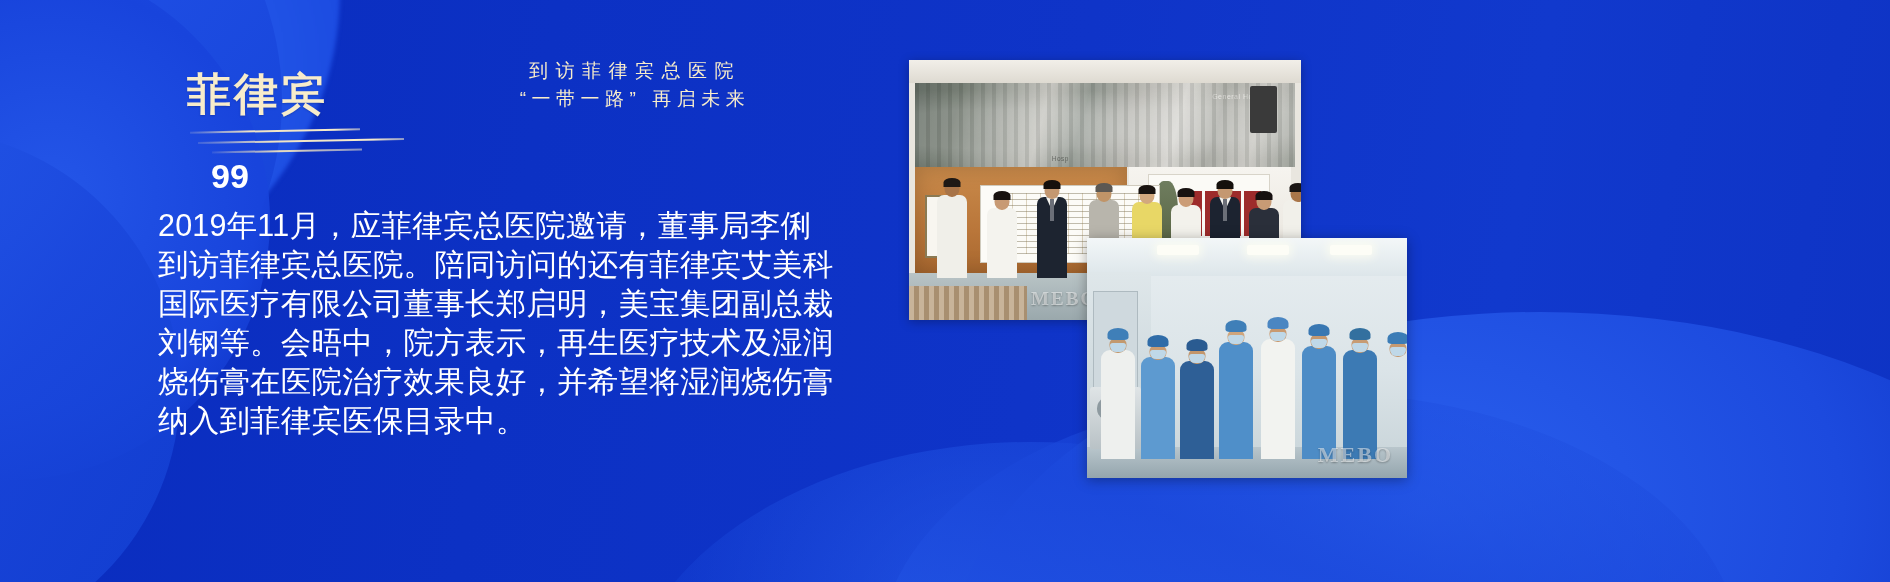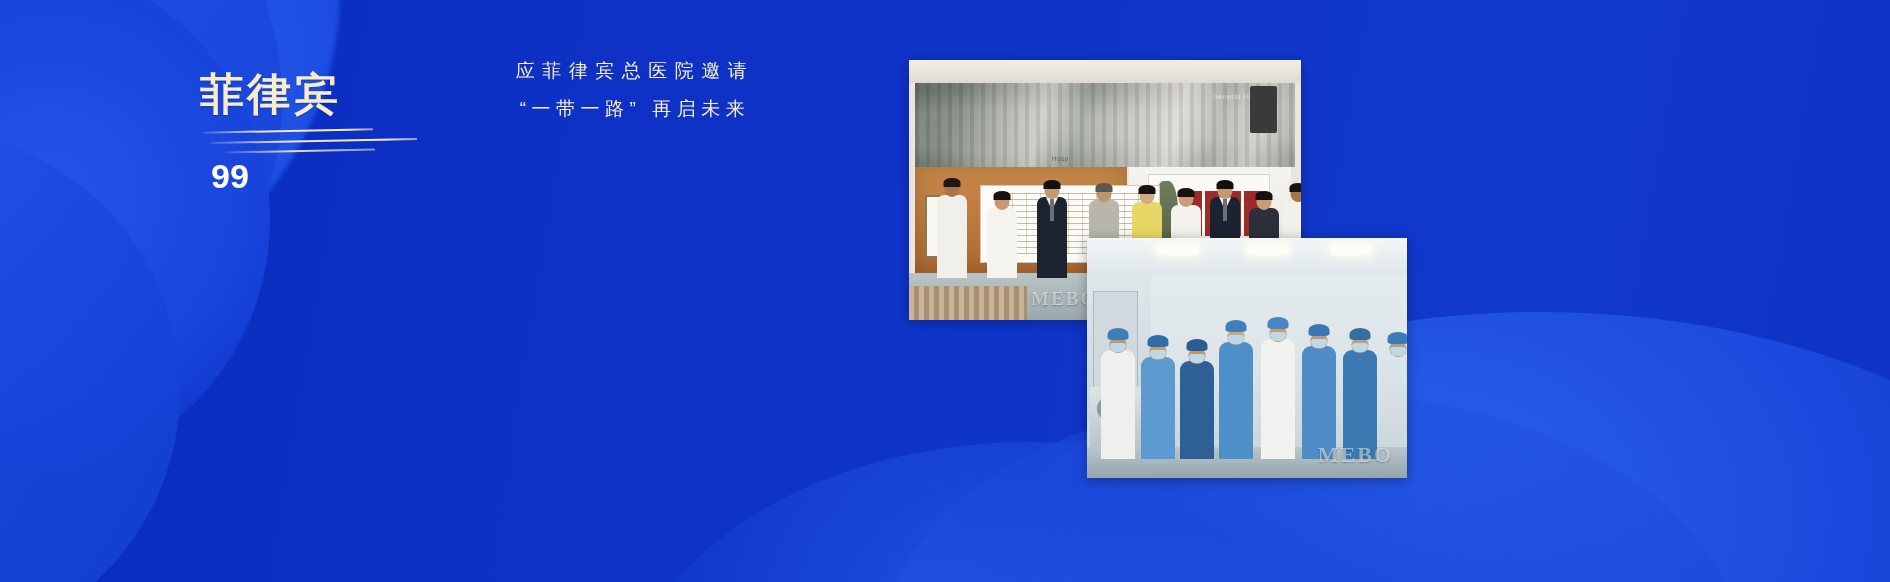--- a/index.html
+++ b/index.html
@@ -54,21 +54,21 @@
     background:linear-gradient(20deg,#2b63f0 0%, #1a47da 60%, rgba(15,50,200,0) 100%);
     opacity:.75;
   }
   .arc-mid {
     position:absolute; left:620px; bottom:-420px;
     width:820px; height:560px; border-radius:50%;
     background:radial-gradient(ellipse at 45% 30%, rgba(46,104,245,.55) 0%, rgba(20,70,220,.18) 55%, rgba(14,48,198,0) 75%);
   }
 
   
-  .title-block { position:absolute; left:200px; top:72px; }
+  .title-block { position:absolute; left:187px; top:72px; }
   .big-title {
     font-size:44px; font-weight:bold; color:#f7eccb;
     letter-spacing:3px; line-height:1;
     text-shadow:0 1px 2px rgba(0,0,0,.18);
   }
   .rules { position:relative; width:215px; height:32px; margin-top:12px; margin-left:3px; }
   .rules i {
     position:absolute; display:block; height:2px;
     background:linear-gradient(90deg, rgba(247,236,203,.15) 0%, #efe3c4 35%, #f7eccb 85%, rgba(247,236,203,.55) 100%);
   }
@@ -89,21 +89,21 @@
     color:#ffffff; font-size:30.5px; line-height:39px;
     letter-spacing:.2px; white-space:pre-line;
   }
 
   
   .headline {
     position:absolute; left:455px; top:58px; width:360px;
     text-align:center; color:#f7eccb;
   }
   .headline .hl1 { font-size:19px; letter-spacing:7.5px; line-height:26px; }
-  .headline .hl2 { font-size:19px; letter-spacing:5.5px; line-height:26px; margin-top:12px; }
+  .headline .hl2 { font-size:19px; letter-spacing:5.5px; line-height:26px; margin-top:2px; }
 
   
   .photo { position:absolute; overflow:hidden; background:#1b1b1b; }
   #photo-top  { left:909px; top:60px;  width:392px; height:260px;
                 box-shadow:0 2px 10px rgba(0,0,0,.28); }
   #photo-bot  { left:1087px; top:238px; width:320px; height:240px;
                 box-shadow:0 2px 12px rgba(0,0,0,.34); }
 
   
   .pgh-wall { position:absolute; inset:0; background:#e9e6df; }
@@ -225,23 +225,29 @@
     <div class="big-title">菲律宾</div>
     <div class="rules">
       <i class="r1"></i>
       <i class="r2"></i>
       <i class="r3"></i>
     </div>
   </div>
 
   <div class="num">99</div>
 
+  <div class="body-copy">2019年11月，应菲律宾总医院邀请，董事局李俐
+到访菲律宾总医院。陪同访问的还有菲律宾艾美科
+国际医疗有限公司董事长郑启明，美宝集团副总裁
+刘钢等。会晤中，院方表示，再生医疗技术及湿润
+烧伤膏在医院治疗效果良好，并希望将湿润烧伤膏
+纳入到菲律宾医保目录中。</div>
 
   <div class="headline">
-    <div class="hl1">应菲律宾总医院邀请</div>
+    <div class="hl1">到访菲律宾总医院</div>
     <div class="hl2">“一带一路” 再启未来</div>
   </div>
 
   <div class="photo" id="photo-top">
     <div class="pgh-wall">
       <div class="pgh-ceiling"></div>
       <div class="pgh-mural">
         <div class="pgh-mural-txt">General Hospital</div>
         <div class="pgh-mural-txt2">Hosp</div>
       </div>

